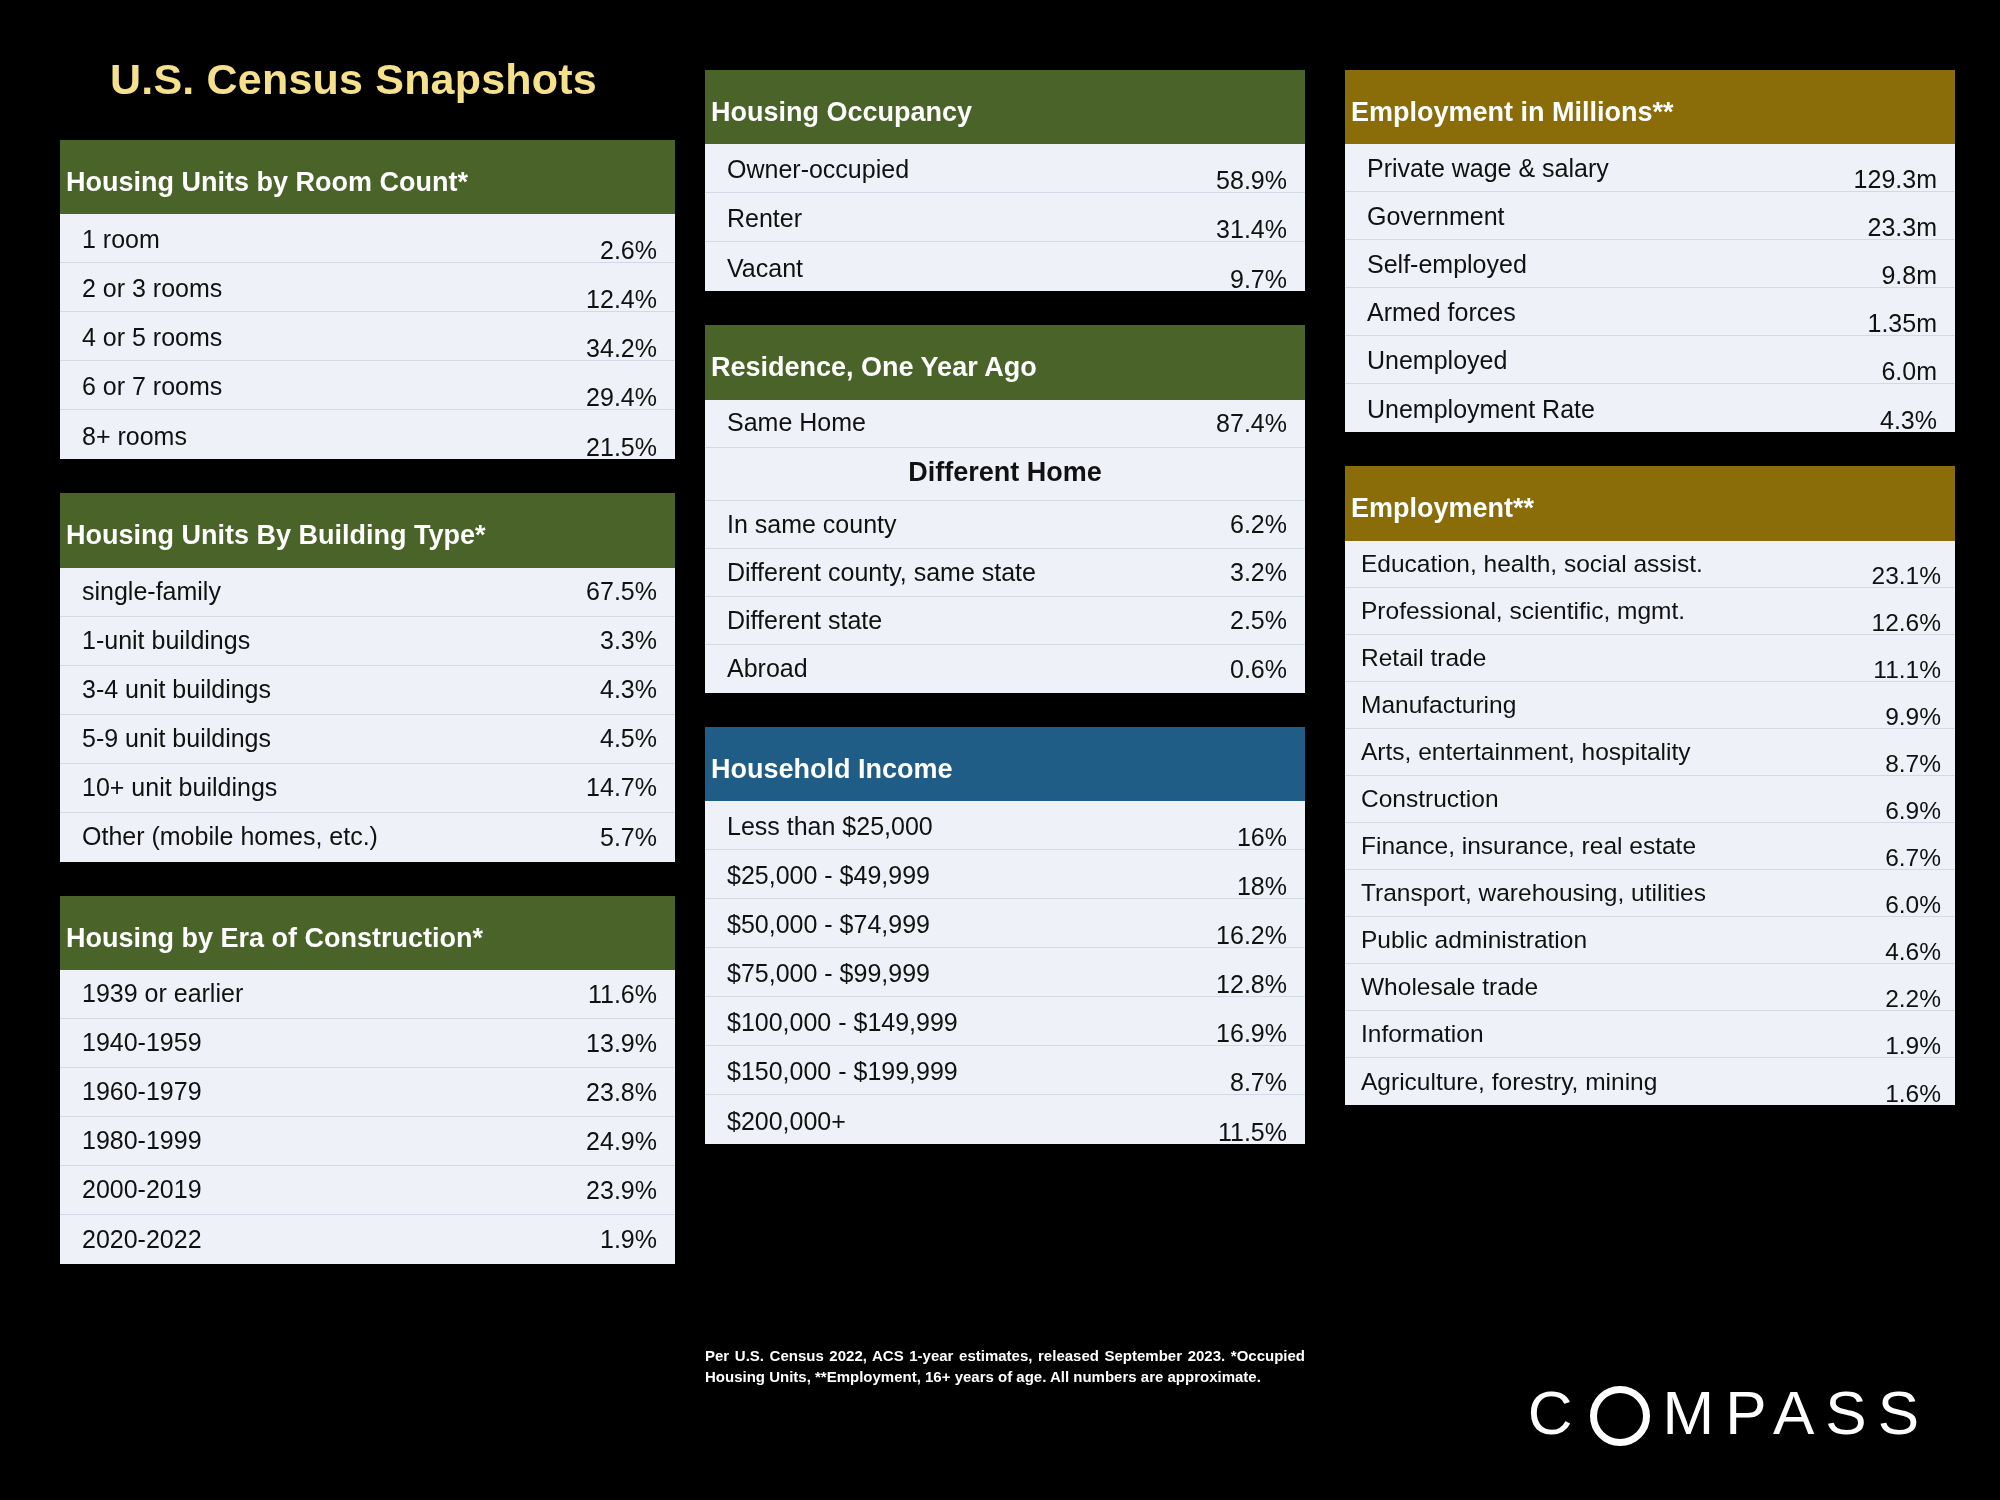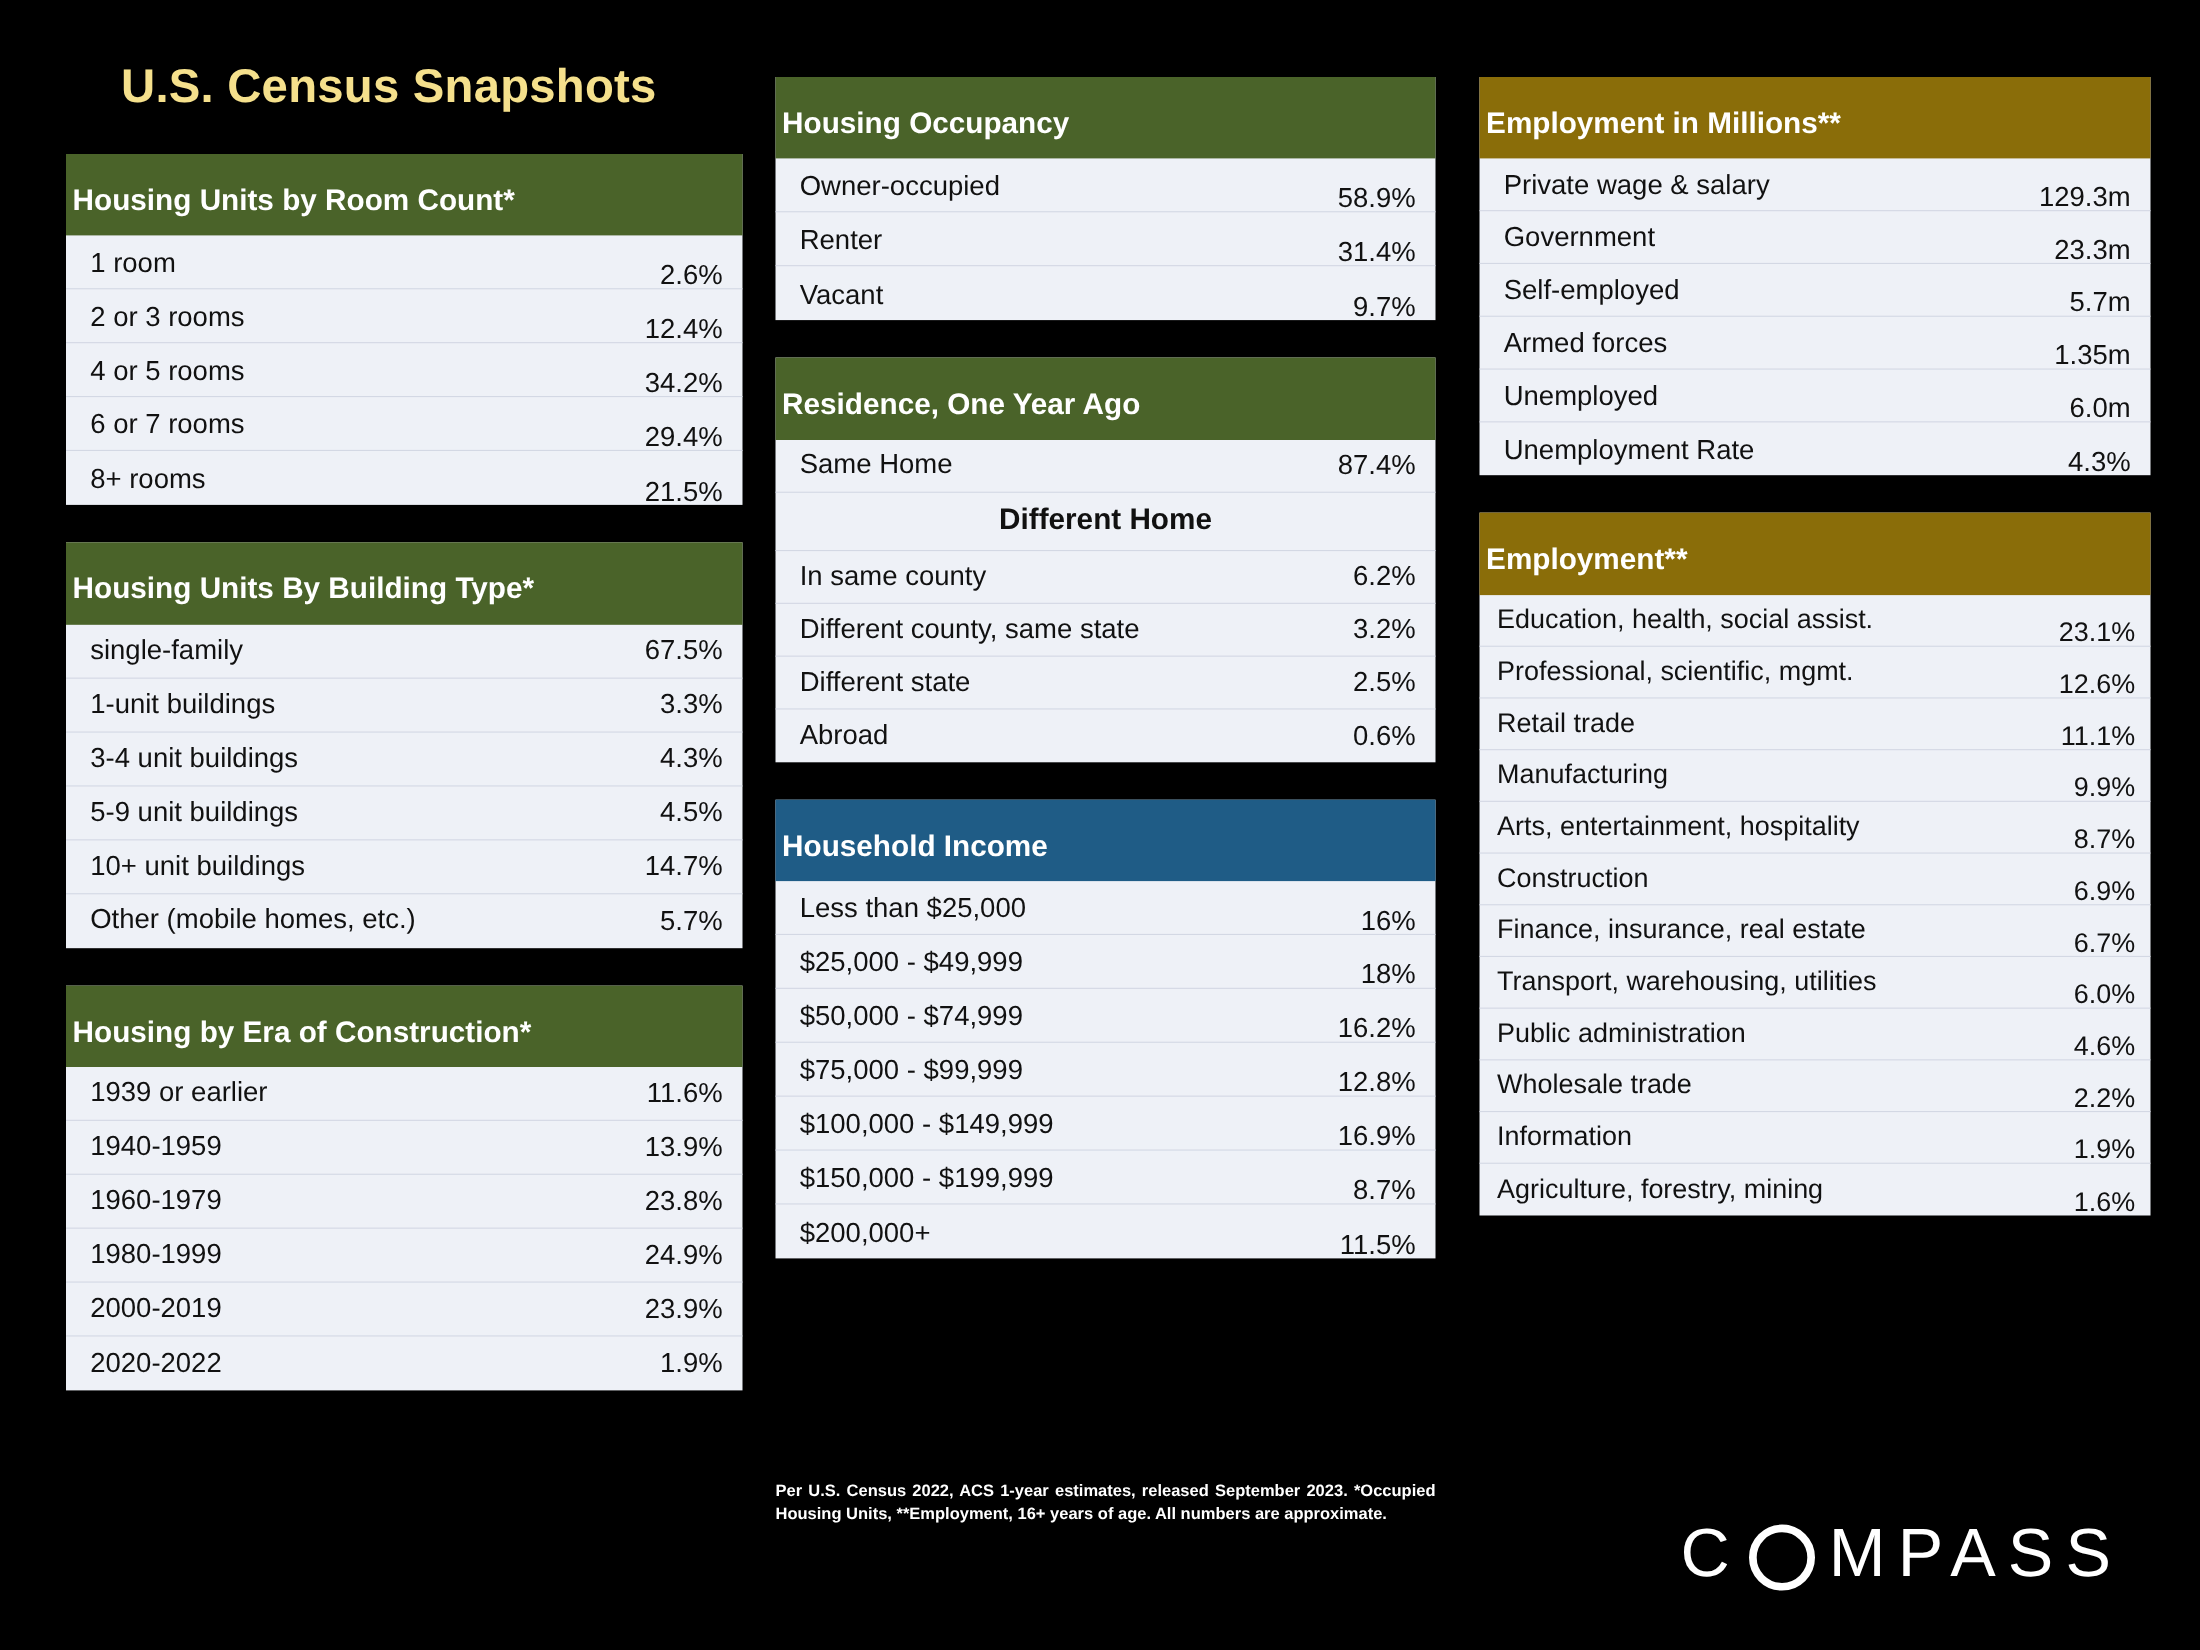--- a/index.html
+++ b/index.html
@@ -332,21 +332,21 @@
         <div class="row">
             <span class="label">Private wage &amp; salary</span>
             <span class="value">129.3m</span>
           </div>
         <div class="row">
             <span class="label">Government</span>
             <span class="value">23.3m</span>
           </div>
         <div class="row">
             <span class="label">Self-employed</span>
-            <span class="value">5.7m</span>
+            <span class="value">9.8m</span>
           </div>
         <div class="row">
             <span class="label">Armed forces</span>
             <span class="value">1.35m</span>
           </div>
         <div class="row">
             <span class="label">Unemployed</span>
             <span class="value">6.0m</span>
           </div>
         <div class="row">

